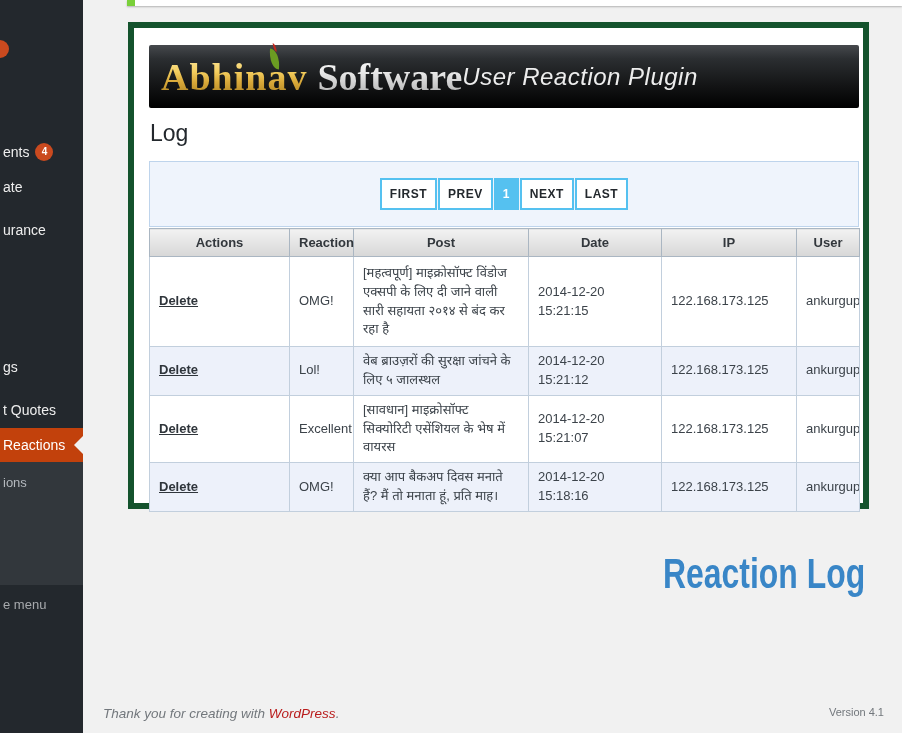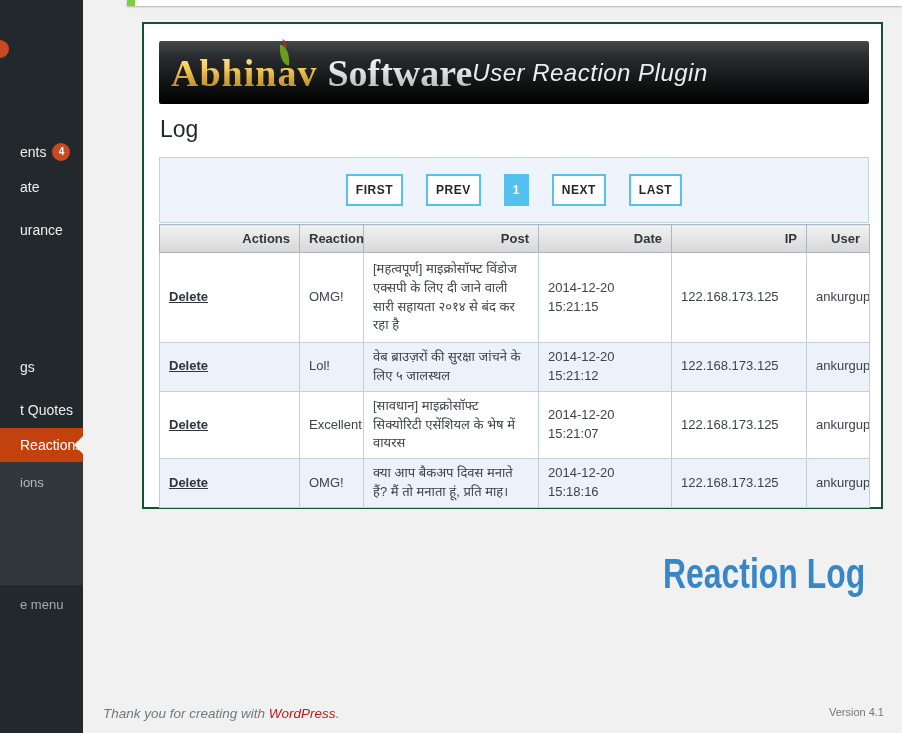--- a/index.html
+++ b/index.html
@@ -15,21 +15,21 @@
   .sidebar {
     position:absolute; left:0; top:0; width:83px; height:733px;
     background:#23282d; z-index:2;
   }
   .submenu-bg {
     position:absolute; left:0; top:462px; width:83px; height:123px;
     background:#32373c;
   }
   .sb-item {
     position:absolute; left:0; width:83px; height:34px; line-height:34px;
-    color:#eeeeee; font-size:14px; padding-left:20px; white-space:nowrap;
+    color:#eeeeee; font-size:14px; padding-left:3px; white-space:nowrap;
     cursor:pointer;
   }
   .sb-item.active {
     background:#c2410c; color:#ffffff; font-weight:400;
   }
   .sb-item.sub { color:#b4b9be; font-size:13px; }
   .sb-item.collapse { color:#a7aaad; font-size:13px; }
   .sb-badge {
     display:inline-block; background:#ca4a1f; color:#fff;
     border-radius:50%; min-width:18px; height:18px; line-height:18px;
@@ -50,22 +50,22 @@
 
   
   .top-notice {
     position:absolute; left:127px; top:0; width:775px; height:6px;
     background:#ffffff; border-left:8px solid #7ad03a;
     box-shadow:0 1px 2px rgba(0,0,0,0.25);
   }
 
   
   .panel {
-    position:absolute; left:142px; top:22px; width:741px; height:487px;
-    background:#ffffff; border:2px solid #14532d;
+    position:absolute; left:128px; top:22px; width:741px; height:487px;
+    background:#ffffff; border:6px solid #14532d;
   }
 
   .banner {
     position:absolute; left:15px; top:17px; width:710px; height:63px;
     background:linear-gradient(180deg,#46494d 0%, #2b2e31 22%, #131415 65%, #000000 100%);
     border-radius:2px;
     display:flex; align-items:center; padding-left:12px;
   }
   .brand-primary {
     font-family:"Liberation Serif", serif; font-weight:bold; font-size:38px;
@@ -95,40 +95,40 @@
   }
 
   .log-title {
     position:absolute; left:16px; top:92px;
     font-size:23px; font-weight:400; color:#23282d;
   }
 
   .pagination {
     position:absolute; left:15px; top:133px; width:710px; height:66px;
     background:#eff4fc; border:1px solid #bed4ec;
-    display:flex; align-items:center; justify-content:center; gap:23px;
+    display:flex; align-items:center; justify-content:center; gap:1px;
   }
   .pg-btn {
     background:#ffffff; border:2px solid #55c1f0; color:#23282d;
     font-family:"Liberation Sans", sans-serif;
     font-size:12px; font-weight:bold; padding:8px 8px; line-height:1;
     letter-spacing:0.5px; cursor:pointer;
   }
   .pg-btn.current {
     background:#55c1f0; color:#ffffff; padding:8px 7px;
   }
 
   table.log {
     position:absolute; left:15px; top:200px; width:710px;
     border-collapse:collapse; font-size:13px; table-layout:fixed;
   }
   table.log th {
     background:linear-gradient(180deg,#f2f2f2 0%, #d7d7d7 100%);
     border:1px solid #aab6c2; color:#32373c; font-weight:bold;
-    text-align:right; padding:6px 9px;
+    text-align:center; padding:6px 9px;
   }
   table.log td {
     border:1px solid #c2cfdd; padding:5px 9px; color:#3c434a;
     vertical-align:middle; overflow:hidden; line-height:1.45;
   }
   table.log tr.even td { background:#edf1fa; }
   .delete-link {
     color:#2f353b; font-weight:bold; text-decoration:underline; cursor:pointer;
   }
   .date-cell { color:#4a4a4a; }

